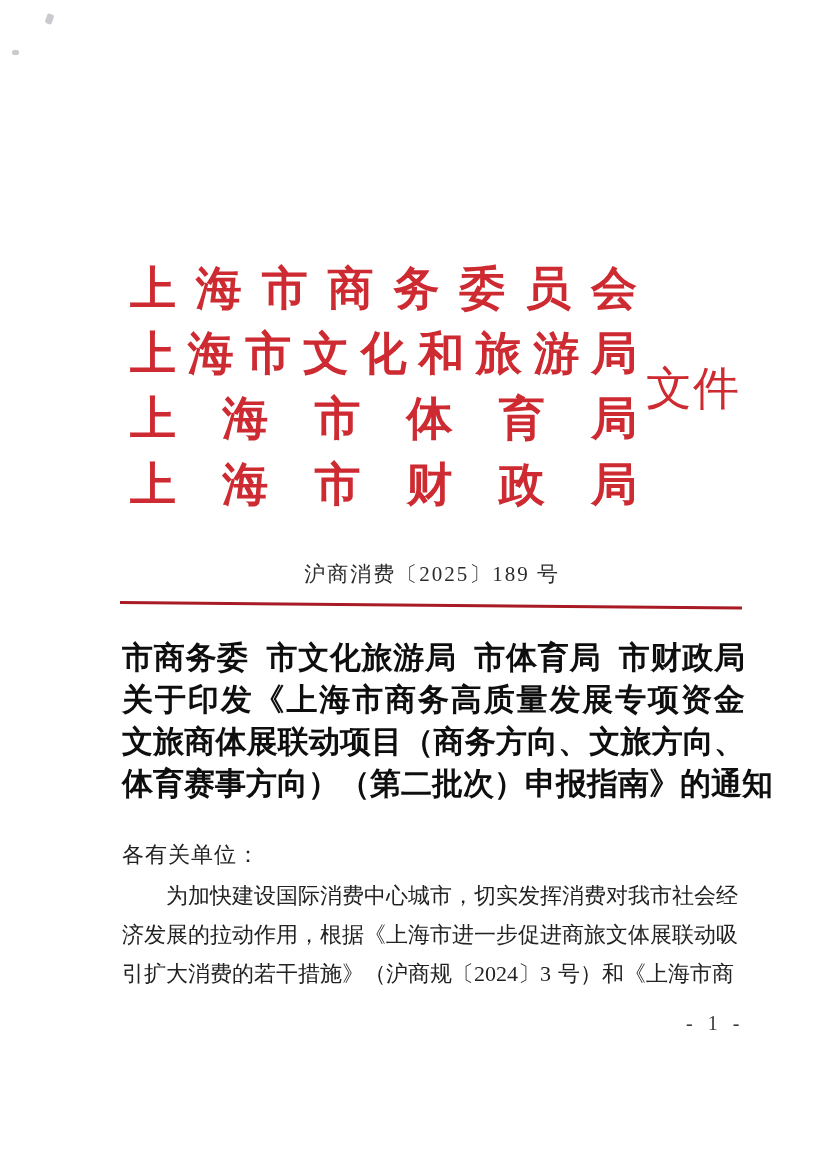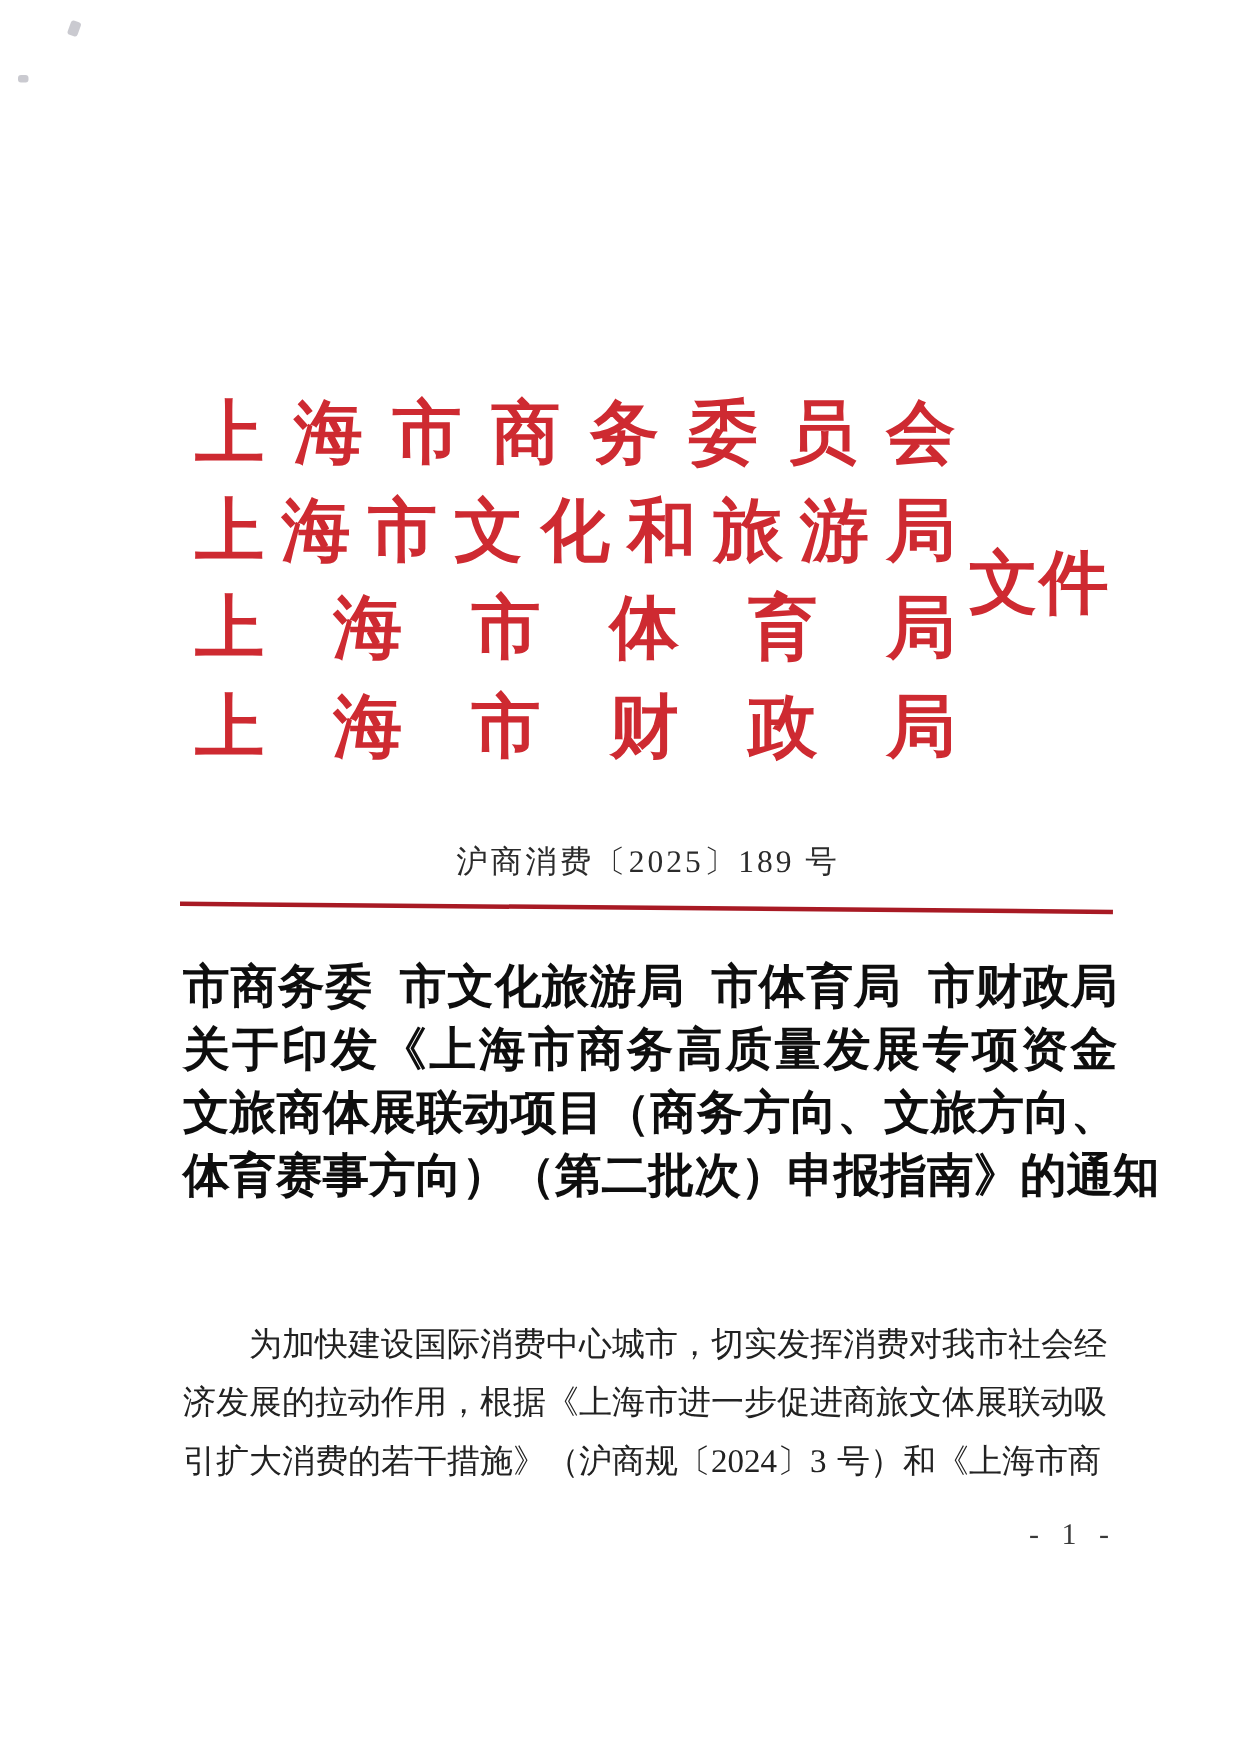--- a/index.html
+++ b/index.html
@@ -25,21 +25,21 @@
     position: absolute; left: 130px; top: 256px; width: 507px;
   }
   .agency-line {
     display: flex; justify-content: space-between; align-items: center;
     height: 65.4px;
     font-size: 46px; font-weight: 600; line-height: 1;
     white-space: pre;
   }
   .doc-type {
     position: absolute; left: 646px; top: 366px;
-    font-size: 46px; font-weight: 700; line-height: 1;
+    font-size: 46px; font-weight: 400; line-height: 1;
     letter-spacing: 1px;
   }
 
   
   .ref-number {
     position: absolute; left: 0; right: 0; top: 560px;
     text-align: center;
     transform: translateX(19px);
     font-size: 21px; color: #2b2b2b; letter-spacing: 2px;
   }
@@ -109,20 +109,21 @@
 
   <div class="divider" style="background: rgb(168, 26, 36);"></div>
 
   <div class="title-block">
     <div class="title-line"><span>市</span><span>商</span><span>务</span><span>委</span><span class="sp"></span><span>市</span><span>文</span><span>化</span><span>旅</span><span>游</span><span>局</span><span class="sp"></span><span>市</span><span>体</span><span>育</span><span>局</span><span class="sp"></span><span>市</span><span>财</span><span>政</span><span>局</span></div>
     <div class="title-line"><span>关</span><span>于</span><span>印</span><span>发</span><span>《</span><span>上</span><span>海</span><span>市</span><span>商</span><span>务</span><span>高</span><span>质</span><span>量</span><span>发</span><span>展</span><span>专</span><span>项</span><span>资</span><span>金</span></div>
     <div class="title-line"><span>文</span><span>旅</span><span>商</span><span>体</span><span>展</span><span>联</span><span>动</span><span>项</span><span>目</span><span>（</span><span>商</span><span>务</span><span>方</span><span>向</span><span>、</span><span>文</span><span>旅</span><span>方</span><span>向</span><span>、</span></div>
     <div class="title-line"><span>体</span><span>育</span><span>赛</span><span>事</span><span>方</span><span>向</span><span>）</span><span>（</span><span>第</span><span>二</span><span>批</span><span>次</span><span>）</span><span>申</span><span>报</span><span>指</span><span>南</span><span>》</span><span>的</span><span>通</span><span>知</span></div>
   </div>
 
+  <div class="salutation">各有关单位：</div>
 
   <div class="paragraph">
     <div class="para-line indent"><span>为</span><span>加</span><span>快</span><span>建</span><span>设</span><span>国</span><span>际</span><span>消</span><span>费</span><span>中</span><span>心</span><span>城</span><span>市</span><span>，</span><span>切</span><span>实</span><span>发</span><span>挥</span><span>消</span><span>费</span><span>对</span><span>我</span><span>市</span><span>社</span><span>会</span><span>经</span></div>
     <div class="para-line"><span>济</span><span>发</span><span>展</span><span>的</span><span>拉</span><span>动</span><span>作</span><span>用</span><span>，</span><span>根</span><span>据</span><span>《</span><span>上</span><span>海</span><span>市</span><span>进</span><span>一</span><span>步</span><span>促</span><span>进</span><span>商</span><span>旅</span><span>文</span><span>体</span><span>展</span><span>联</span><span>动</span><span>吸</span></div>
     <div class="para-line"><span>引</span><span>扩</span><span>大</span><span>消</span><span>费</span><span>的</span><span>若</span><span>干</span><span>措</span><span>施</span><span>》</span><span>（</span><span>沪</span><span>商</span><span>规</span><span>〔</span><span>2024</span><span>〕</span><span>3</span><span class="sp"></span><span>号</span><span>）</span><span>和</span><span>《</span><span>上</span><span>海</span><span>市</span><span>商</span></div>
   </div>
 
   <div class="page-number">- 1 -</div>
 
 </div>

